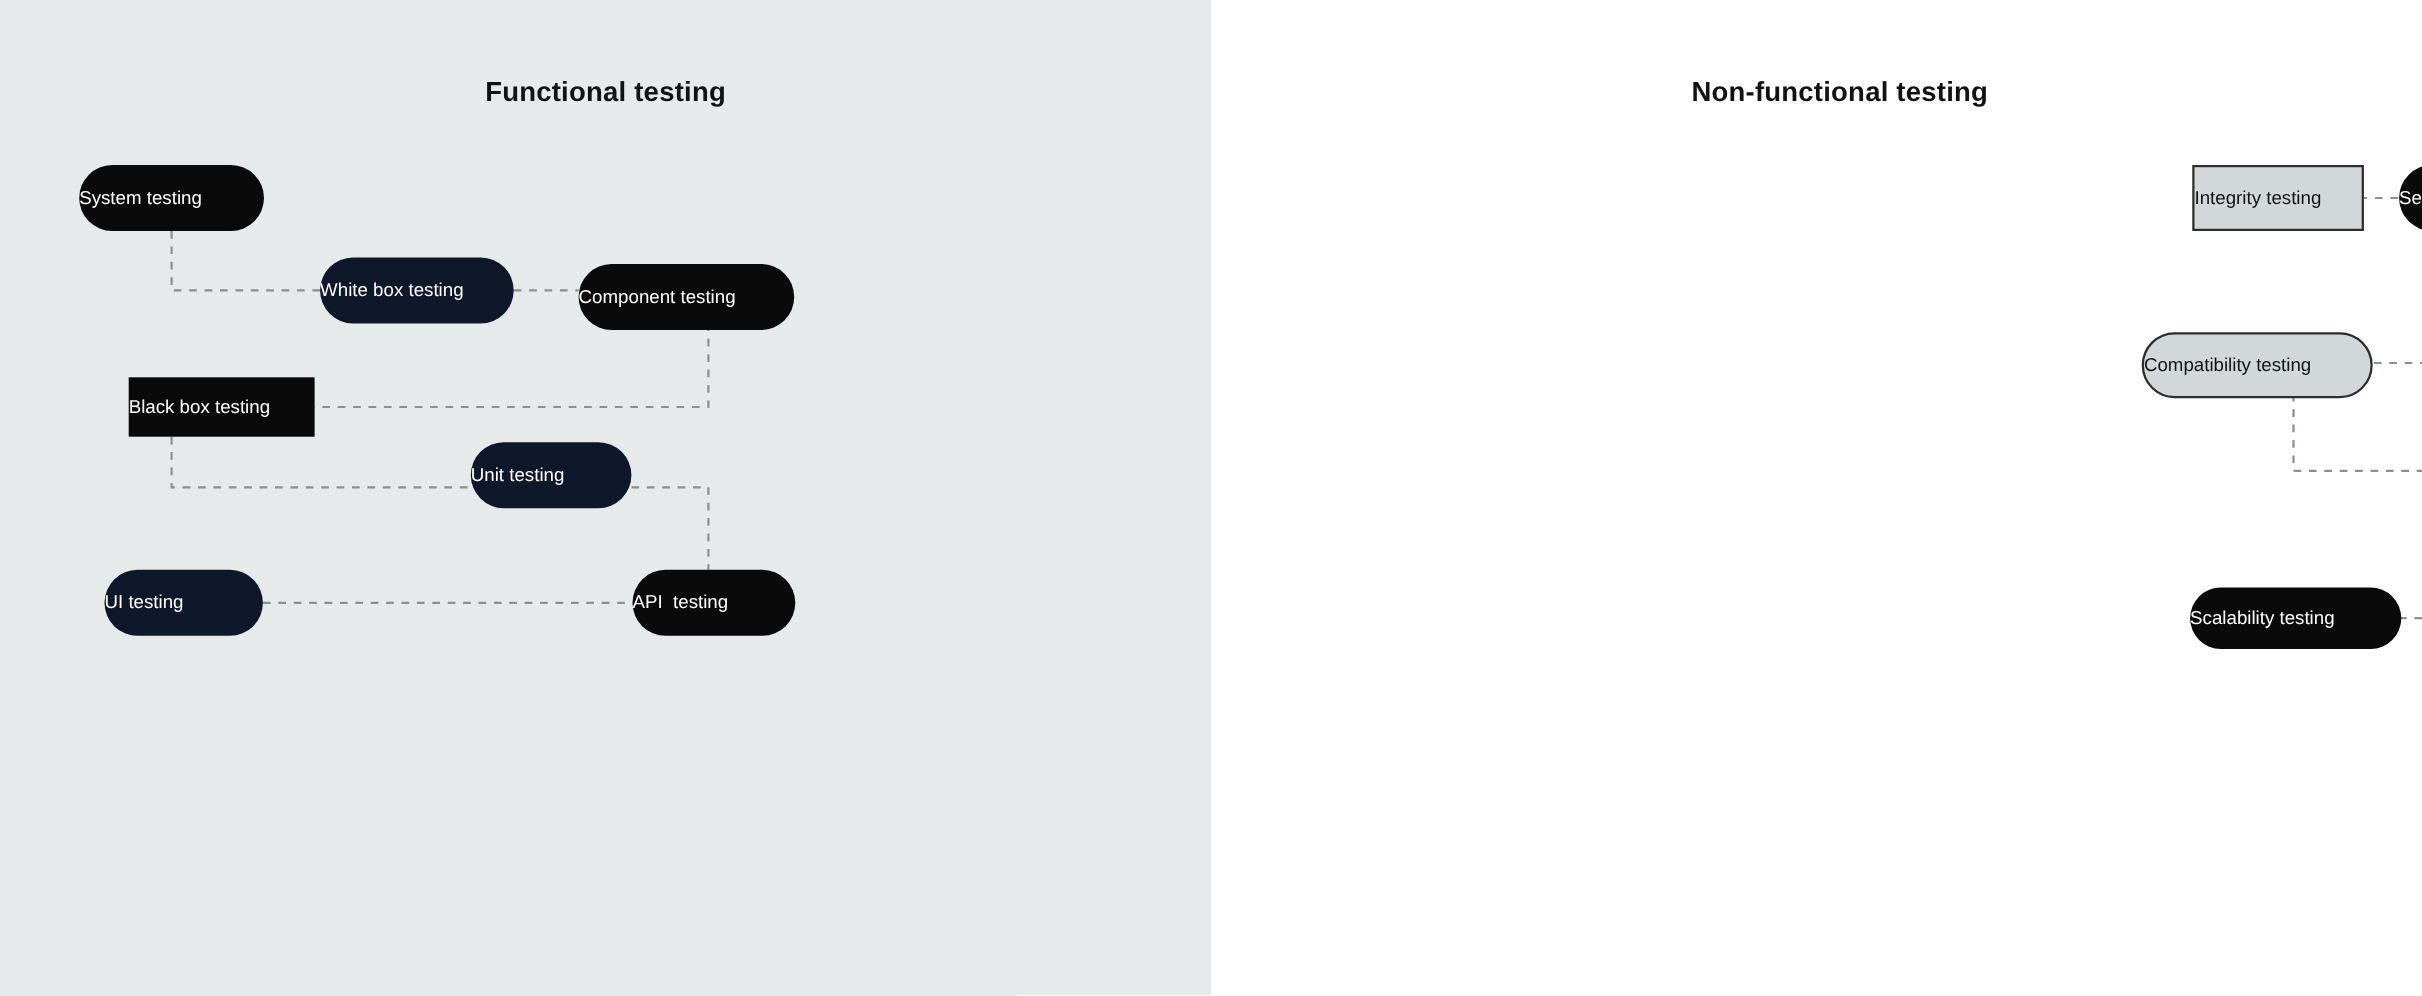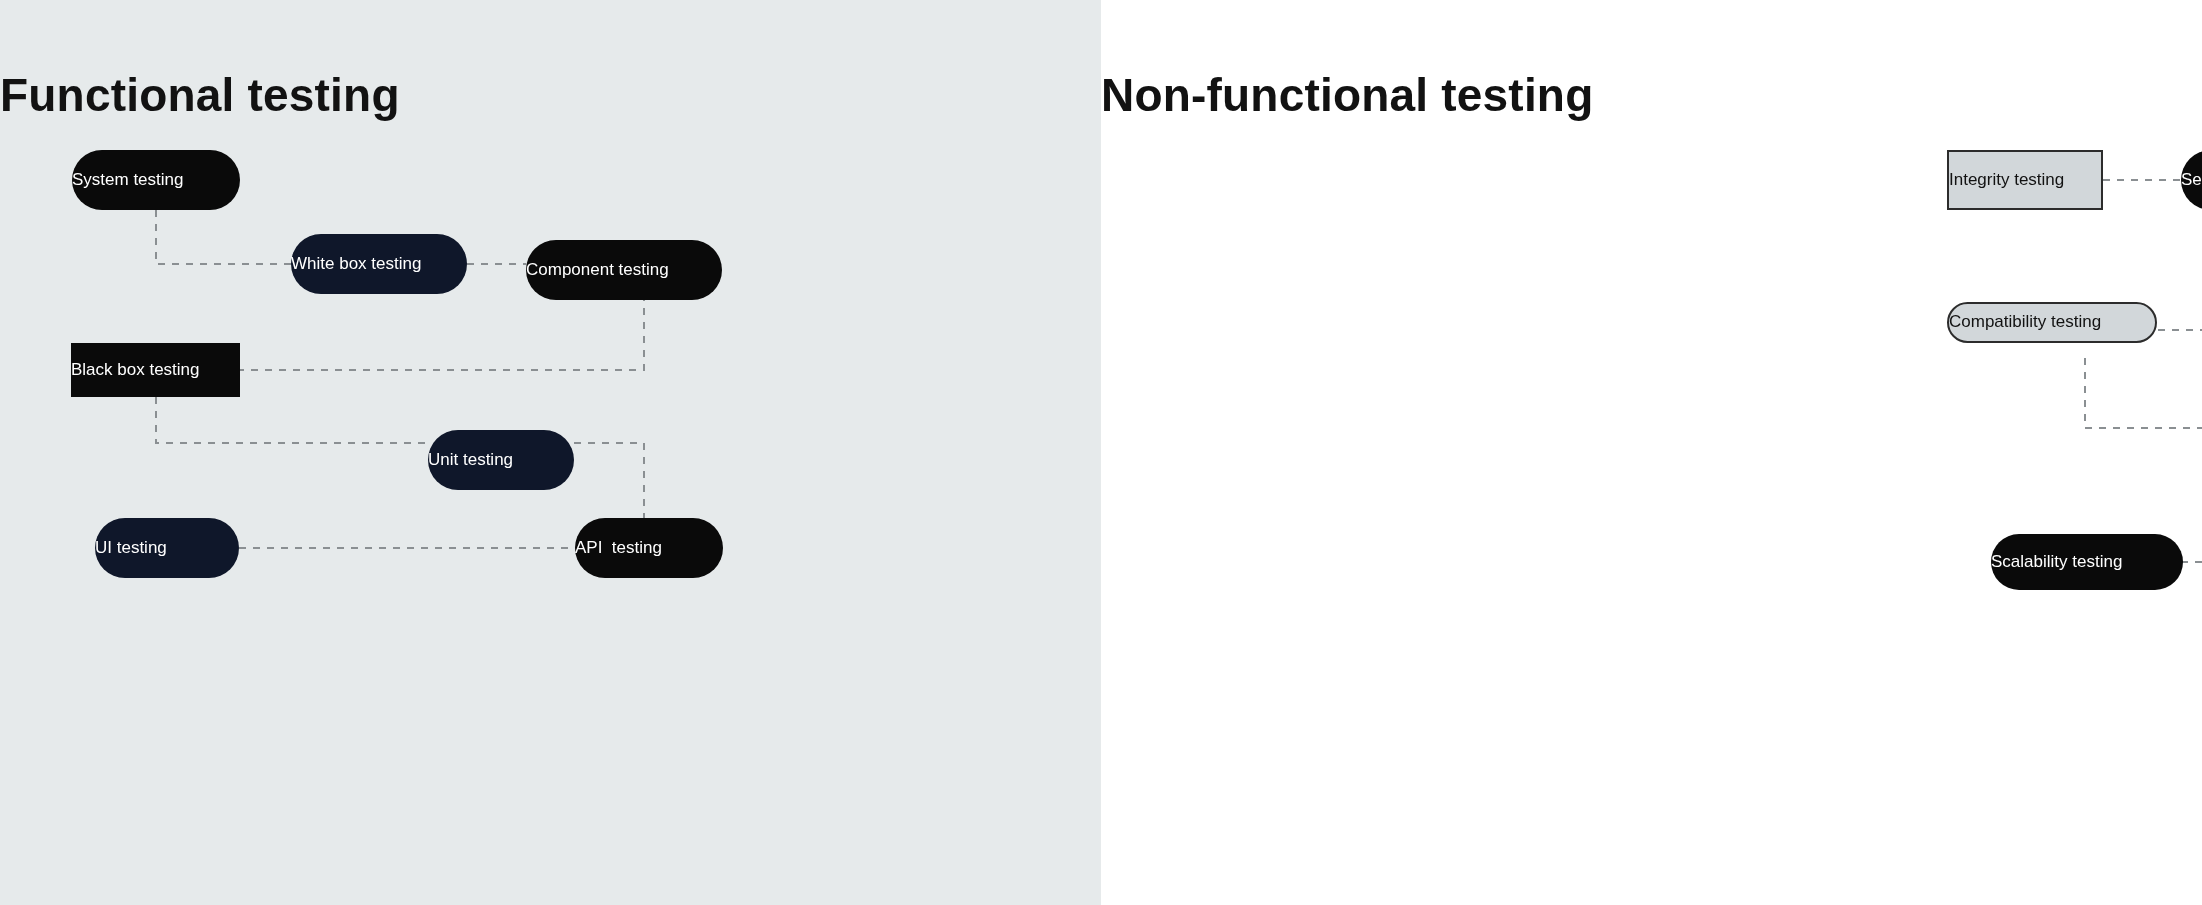--- a/index.html
+++ b/index.html
@@ -29,21 +29,22 @@
   }
   #panel-nonfunctional {
     left: 1101px;
     width: 1143px;
     background: #ffffff;
   }
   .panel-title {
     position: absolute;
     top: 72px;
     width: 100%;
-    font-size: 46px;
+    text-align: center;
+    font-size: 25px;
     font-weight: bold;
     color: #121212;
     letter-spacing: 0.2px;
     line-height: 1;
   }
   svg.edges {
     position: absolute;
     left: 0;
     top: 0;
     width: 2202px;
@@ -67,21 +68,21 @@
   .node.coral {
     background: #0f172a;
     color: #ffffff;
   }
   .node.grey {
     background: #d2d7da;
     color: #121212;
     border: 2px solid #2c2c2c;
   }
   .shape-pill   { border-radius: 999px; }
-  .shape-rect   { border-radius: 0; }
+  .shape-rect   { border-radius: 0; margin-left: 46px; }
   .shape-round  { border-radius: 30px; }
 </style>
 </head>
 <body>
 
 <div id="stage">
 
   <div class="panel" id="panel-functional">
     <div class="panel-title">Functional testing</div>
   </div>
@@ -103,22 +104,22 @@
       <polyline points="2085,358 2085,428 2314,428" fill="none" stroke="#8a8f92" stroke-width="2" stroke-dasharray="7 7"></polyline>
       <polyline points="2517,428 2576,428 2576,534" fill="none" stroke="#8a8f92" stroke-width="2" stroke-dasharray="7 7"></polyline>
       <polyline points="2139,562 2434,562" fill="none" stroke="#8a8f92" stroke-width="2" stroke-dasharray="7 7"></polyline>
     </svg>
 
   <div id="node-layer">
       <div class="node dark shape-pill" style="left: 72px; top: 150px; width: 168px; height: 60px;"><span>System testing</span></div>
       <div class="node coral shape-pill" style="left: 291px; top: 234px; width: 176px; height: 60px;"><span>White box testing</span></div>
       <div class="node dark shape-pill" style="left: 526px; top: 240px; width: 196px; height: 60px;"><span>Component testing</span></div>
       <div class="node dark shape-rect" style="left: 71px; top: 343px; width: 169px; height: 54px;"><span>Black box testing</span></div>
-      <div class="node coral shape-pill" style="left: 428px; top: 430px; width: 146px; height: 60px;"><span>Unit testing</span></div>
+      <div class="node coral shape-pill" style="left: 428px; top: 402px; width: 146px; height: 60px;"><span>Unit testing</span></div>
       <div class="node coral shape-pill" style="left: 95px; top: 518px; width: 144px; height: 60px;"><span>UI testing</span></div>
       <div class="node dark shape-pill" style="left: 575px; top: 518px; width: 148px; height: 60px;"><span>API  testing</span></div>
       <div class="node grey shape-rect" style="left: 1947px; top: 150px; width: 156px; height: 60px;"><span>Integrity testing</span></div>
       <div class="node dark shape-pill" style="left: 2181px; top: 150px; width: 168px; height: 60px;"><span>Security testing</span></div>
-      <div class="node grey shape-round" style="left: 1947px; top: 302px; width: 210px; height: 41px;"><span>Compatibility testing</span></div>
+      <div class="node grey shape-round" style="left: 1947px; top: 302px; width: 210px; height: 60px;"><span>Compatibility testing</span></div>
       <div class="node dark shape-pill" style="left: 1947px; top: 534px; width: 192px; height: 56px; margin-left: 44px;"><span>Scalability testing</span></div>
     </div>
 
 </div>
 
 </body></html>

